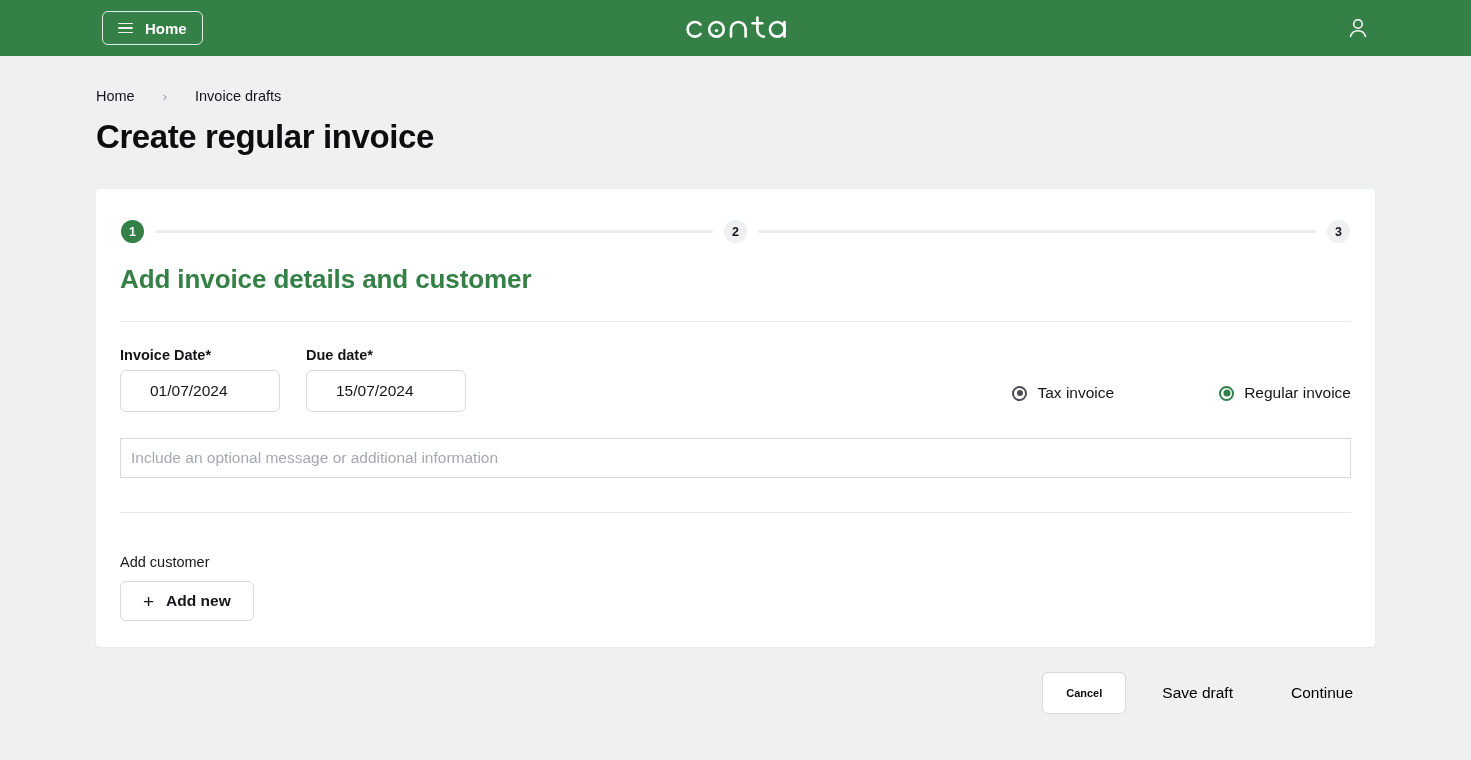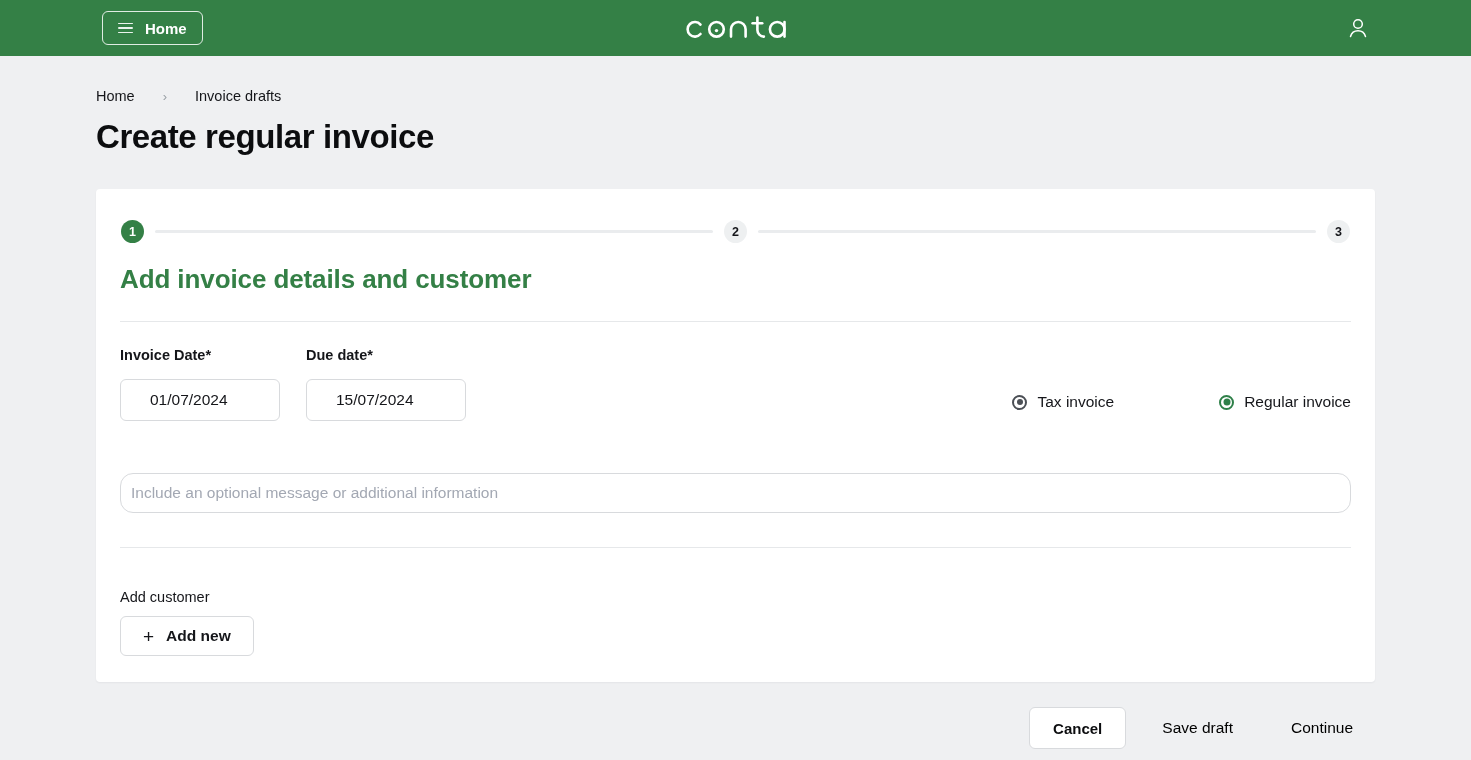--- a/index.html
+++ b/index.html
@@ -148,21 +148,21 @@
     display: flex;
     align-items: flex-end;
     margin-top: 25px;
   }
   .field { margin-right: 26px; }
   .field-label {
     font-size: 14.5px;
     color: #15161a;
     font-weight: 700;
     display: block;
-    margin-bottom: 16px;
+    margin-bottom: 7px;
   }
   .date-input {
     width: 160px;
     height: 42px;
     border: 1px solid #d8dadd;
     border-radius: 6px;
     background: #fff;
     padding: 0 29px;
     font-size: 15.5px;
     color: #15161a;
@@ -202,23 +202,23 @@
     border-radius: 50%;
     background: #4b4f55;
   }
   .radio-mark.selected { border-color: #2f8049; }
   .radio-mark.selected::after { background: #2f8049; width: 7px; height: 7px; }
 
   .msg-input {
     display: block;
     width: 100%;
     height: 40px;
-    margin-top: 52px;
+    margin-top: 26px;
     border: 1px solid #d8dadd;
-    border-radius: 13px;
+    border-radius: 0;
     padding: 12px 10px;
     font-size: 15.5px;
     color: #15161a;
     font-family: "Liberation Sans", sans-serif;
     background: #fff;
   }
   .msg-input::placeholder { color: #a3a8b3; }
 
   .customer-block { margin-top: 41px; }
   .customer-label {
@@ -265,21 +265,21 @@
     justify-content: flex-end;
     gap: 0;
     margin-top: 25px;
   }
   .btn-cancel {
     height: 42px;
     padding: 0 23px;
     background: #fff;
     border: 1px solid #d8dadd;
     border-radius: 6px;
-    font-size: 15px;
+    font-size: 11px;
     font-weight: 700;
     color: #0c0d0f;
     cursor: pointer;
     font-family: "Liberation Sans", sans-serif;
   }
   .btn-ghost {
     height: 42px;
     padding: 0 22px;
     background: transparent;
     border: none;

